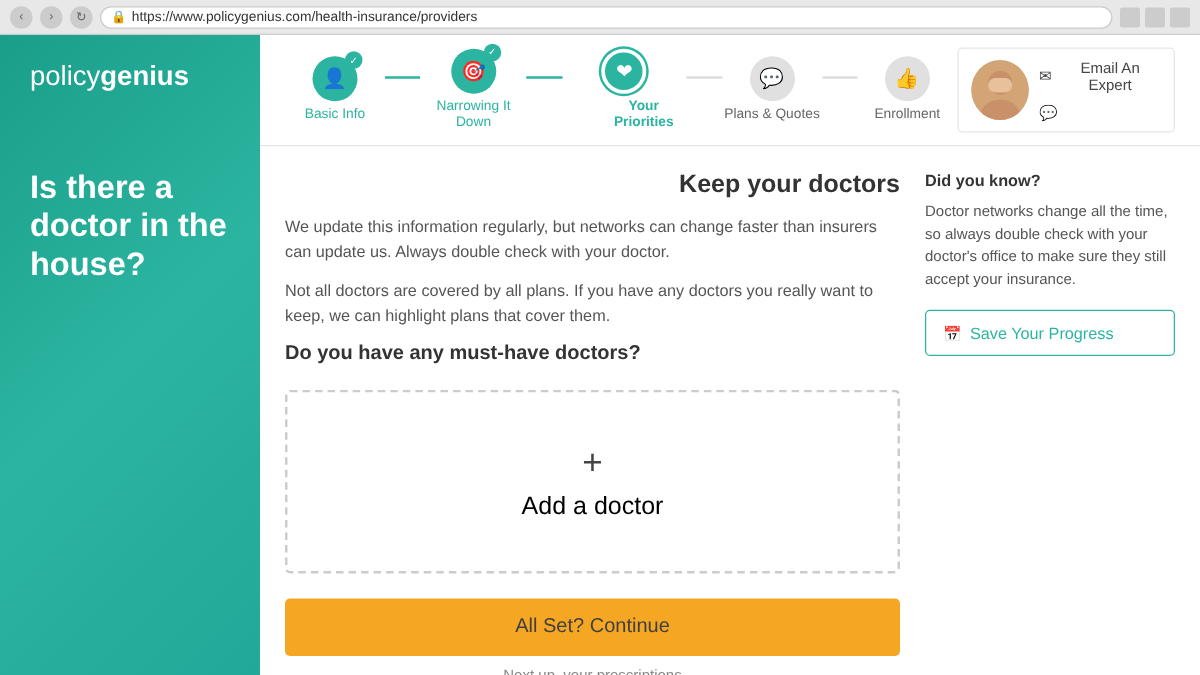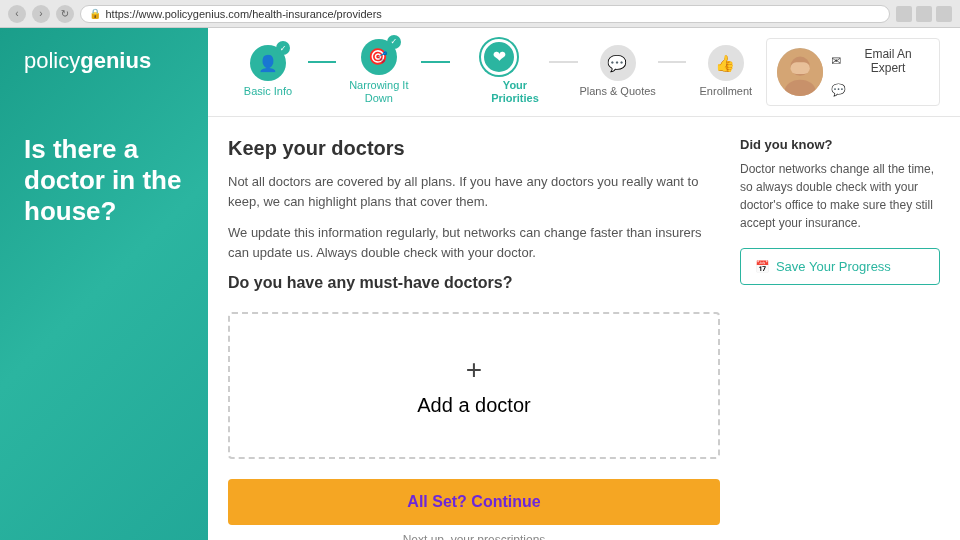--- a/index.html
+++ b/index.html
@@ -194,20 +194,21 @@
 
     
     .main-content {
       flex: 1;
     }
     .section-title {
       font-size: 20px;
       font-weight: 700;
       color: #333;
       margin-bottom: 12px;
+      text-align: right;
     }
     .section-desc {
       font-size: 13px;
       color: #555;
       line-height: 1.5;
       margin-bottom: 12px;
     }
     .question-title {
       font-size: 16px;
       font-weight: 700;
@@ -236,25 +237,25 @@
     .add-doctor-label {
       font-size: 20px;
       color: #000000;
     }
 
     
     .continue-btn {
       width: 100%;
       padding: 14px;
       background: #f5a623;
-      color: #6d28d9;
+      color: #404040;
       border: none;
       border-radius: 4px;
       font-size: 16px;
-      font-weight: 700;
+      font-weight: 400;
       cursor: pointer;
       margin-bottom: 8px;
     }
     .next-up-text {
       text-align: center;
       font-size: 12px;
       color: #888;
     }
 
     
@@ -388,22 +389,22 @@
             <span class="expert-action-icon">💬</span>
           </button>
         </div>
       </div>
     </div>
 
     <div class="content-body">
 
       <div class="main-content">
         <h2 class="section-title">Keep your doctors</h2>
+        <p class="section-desc">We update this information regularly, but networks can change faster than insurers can update us. Always double check with your doctor.</p>
         <p class="section-desc">Not all doctors are covered by all plans. If you have any doctors you really want to keep, we can highlight plans that cover them.</p>
-        <p class="section-desc">We update this information regularly, but networks can change faster than insurers can update us. Always double check with your doctor.</p>
         <h3 class="question-title">Do you have any must-have doctors?</h3>
 
         <div class="add-doctor-box">
           <div class="add-doctor-plus">+</div>
           <div class="add-doctor-label">Add a doctor</div>
         </div>
 
         <button class="continue-btn">All Set? Continue</button>
         <p class="next-up-text">Next up, your prescriptions</p>
       </div>

